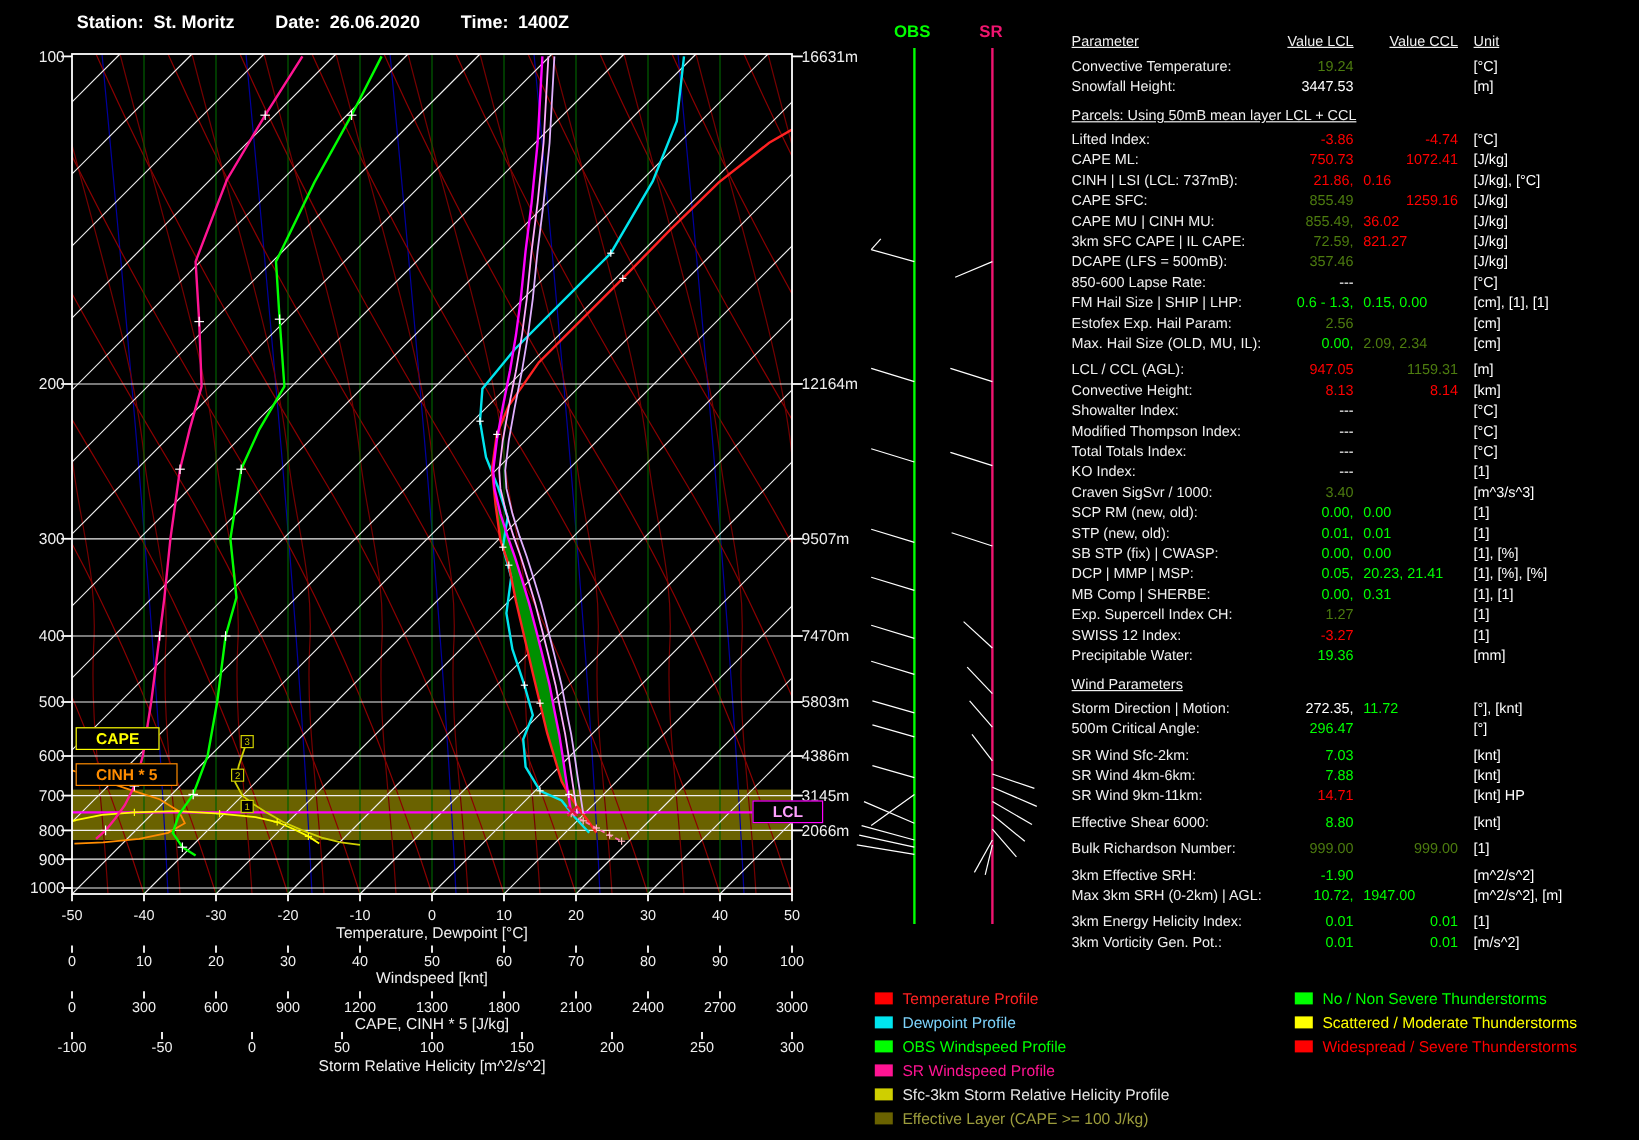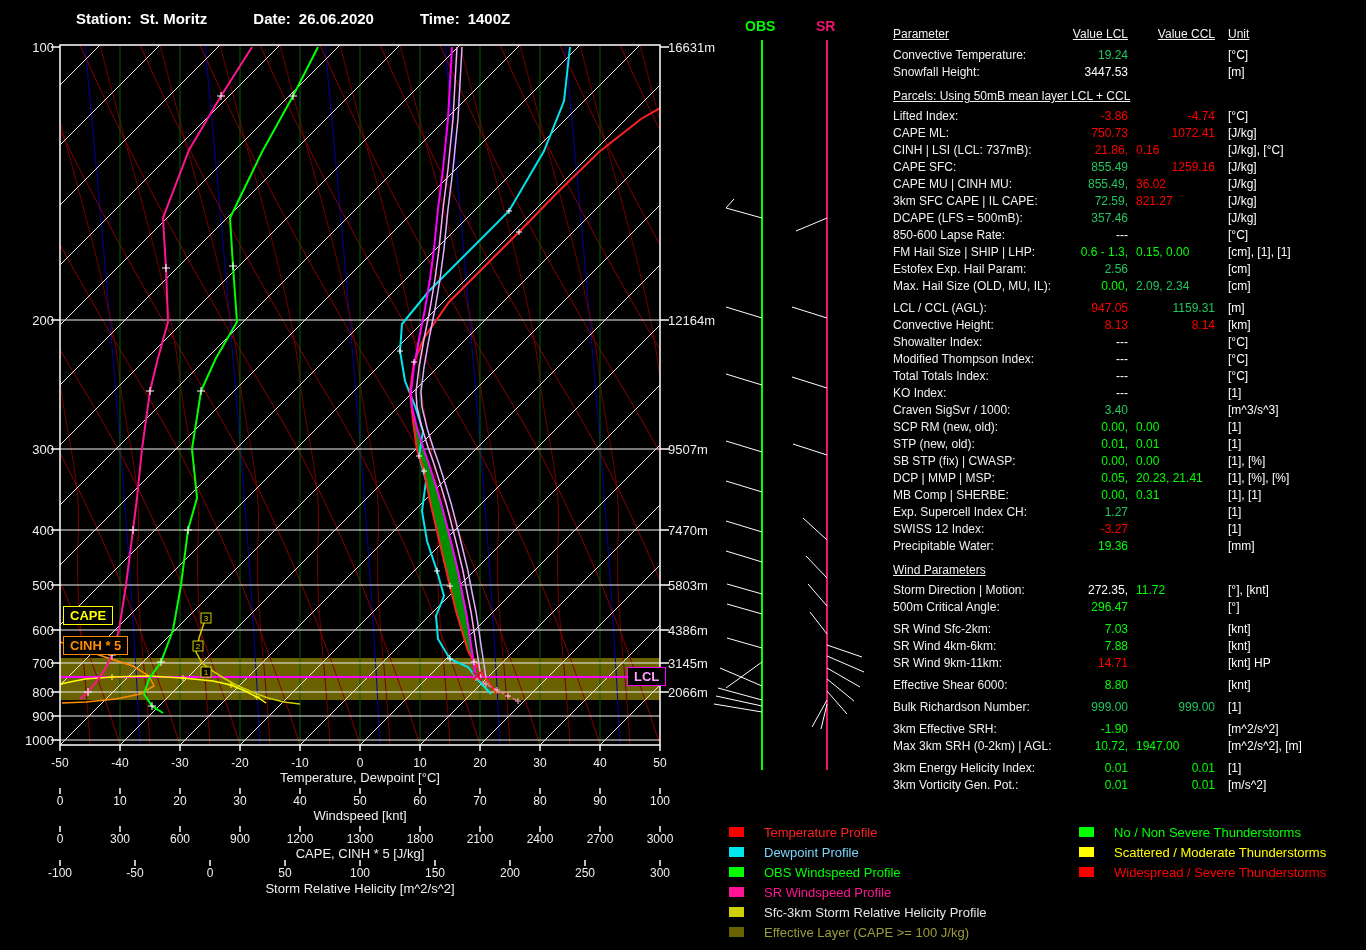--- a/index.html
+++ b/index.html
@@ -1,46 +1,46 @@
 <!DOCTYPE html>
 <html><head>
 <meta charset="utf-8">
 <style>
   html,body{margin:0;padding:0;background:#000;width:1366px;height:950px;overflow:hidden;
     font-family:"Liberation Sans",sans-serif;-webkit-font-smoothing:none;}
   .abs{position:absolute;}
   #title-bar{left:64px;top:10px;color:#fff;font-size:15px;font-weight:bold;display:flex;gap:34px;}
-  #title-bar .pair{display:flex;gap:8px;margin-left:12px;}
+  #title-bar .pair{display:flex;gap:8px;}
   #plot-svg{left:0;top:0;}
   #labels-layer{left:0;top:0;width:1366px;height:950px;pointer-events:none;}
   .tick-label{position:absolute;color:#f0f0f0;font-size:12px;transform:translate(-50%,-50%);white-space:nowrap;}
   .p-label{position:absolute;color:#f0f0f0;font-size:13px;text-align:right;width:38px;transform:translateY(-50%);}
   .h-label{position:absolute;color:#f0f0f0;font-size:13px;transform:translateY(-50%);white-space:nowrap;}
   .axis-title{position:absolute;color:#f0f0f0;font-size:13px;transform:translate(-50%,-50%);white-space:nowrap;}
   .col-label{position:absolute;font-size:14px;font-weight:bold;}
   #obs-label{left:745px;top:18px;color:#00ff00;}
   #sr-label{left:816px;top:18px;color:#f01470;}
-  .plot-box{position:absolute;font-size:13px;font-weight:bold;padding:0 6px;line-height:17px;background:#000;}
+  .plot-box{position:absolute;font-size:13px;font-weight:bold;padding:0 16px;line-height:17px;background:#000;}
   #cape-box{left:63px;top:606px;border:1px solid #ffff00;color:#ffff00;}
   #cinh-box{left:63px;top:636px;border:1px solid #ff8c00;color:#ff8c00;}
   #lcl-box{left:627px;top:667px;border:1px solid #ff00ff;color:#ffa0ff;}
   #param-table{left:893px;top:26px;width:470px;color:#f0f0f0;font-size:12px;}
   .trow{display:grid;grid-template-columns:168px 67px 87px auto;line-height:17px;height:17px;}
   .trow .lbl{white-space:nowrap;}
   .trow .v1{text-align:right;white-space:nowrap;}
   .trow .v2{text-align:left;padding-left:8px;white-space:nowrap;}
   .trow .v2.r{text-align:right;padding-left:0;}
   .trow .unit{padding-left:13px;white-space:nowrap;}
   .tsect{line-height:17px;margin-top:7px;margin-bottom:3px;text-decoration:underline;white-space:nowrap;}
   .thead{margin-bottom:4px;}
   .thead span{text-decoration:underline;}
   .gap{margin-top:5px;}
-  .cw{color:#ffffff;} .cy{color:#22c55e;} .cr{color:#ff0000;} .cg{color:#00ff00;}
+  .cw{color:#ffffff;} .cy{color:#4d7c0f;} .cr{color:#ff0000;} .cg{color:#00ff00;}
   .legend{position:absolute;font-size:13px;}
-  .legend .lrow{display:flex;align-items:center;height:20px;gap:20px;white-space:nowrap;}
+  .legend .lrow{display:flex;align-items:center;height:20px;gap:8px;white-space:nowrap;}
   .legend .sw{width:15px;height:10px;display:inline-block;flex:0 0 15px;}
   #legend-left{left:729px;top:822px;}
   #legend-right{left:1079px;top:822px;}
 </style>
 </head>
 <body>
 
 <div id="title-bar" class="abs">
   <span class="pair">
       <span>Station:</span>

